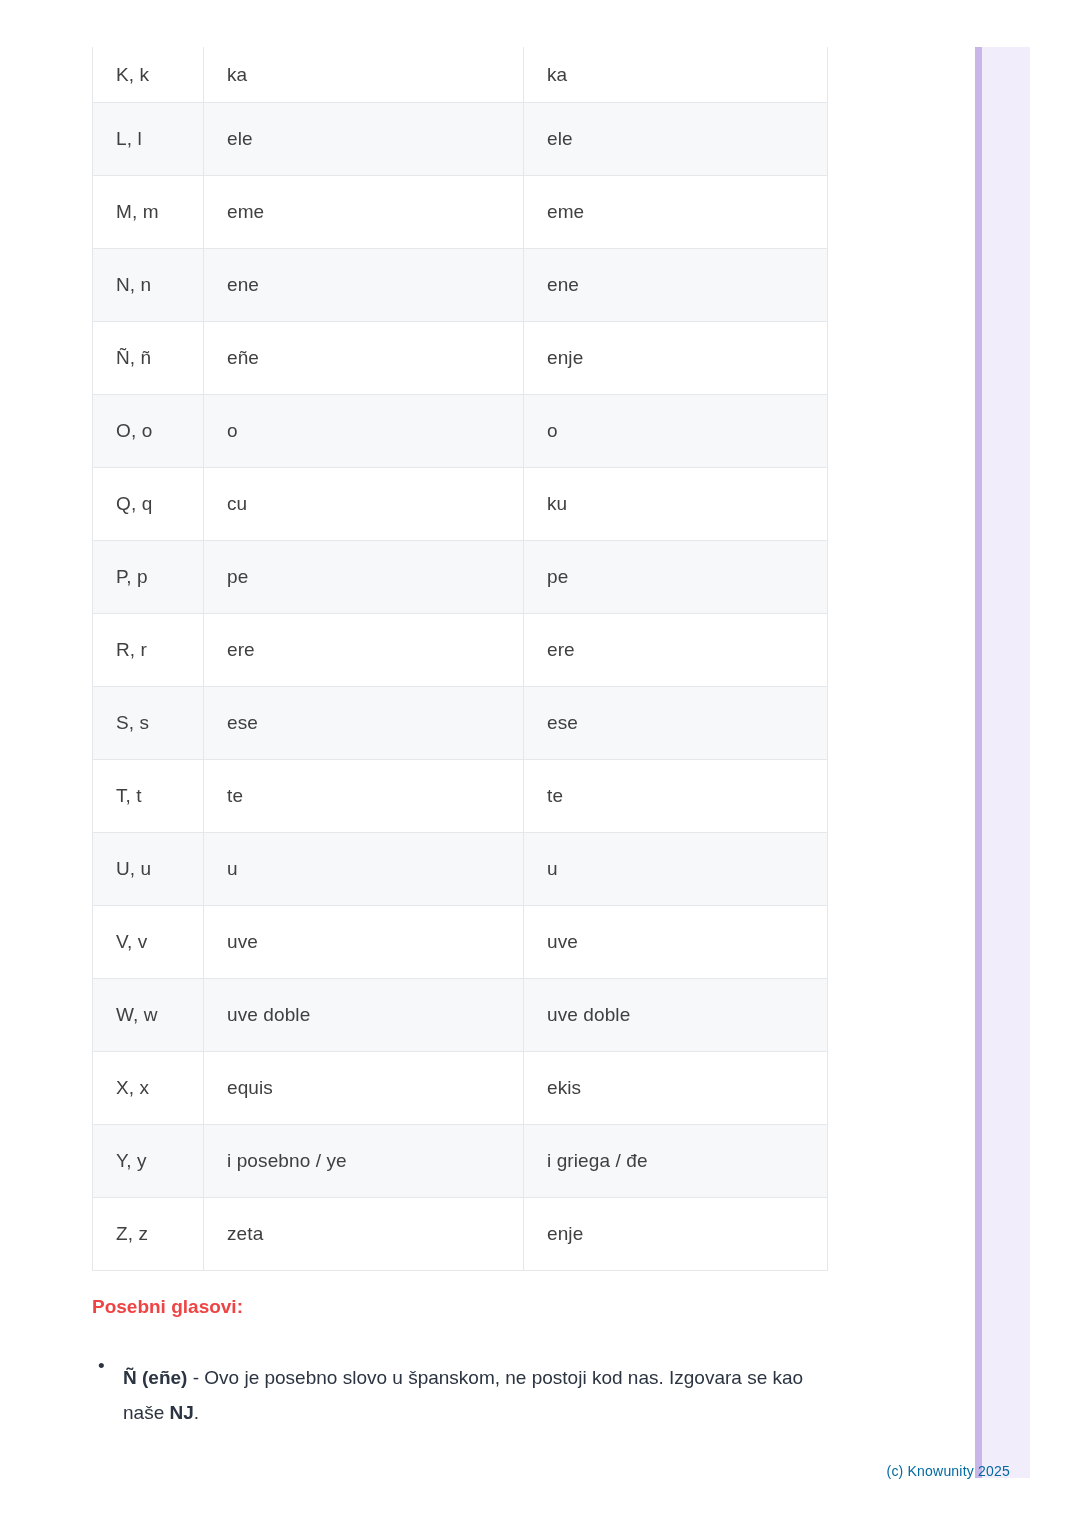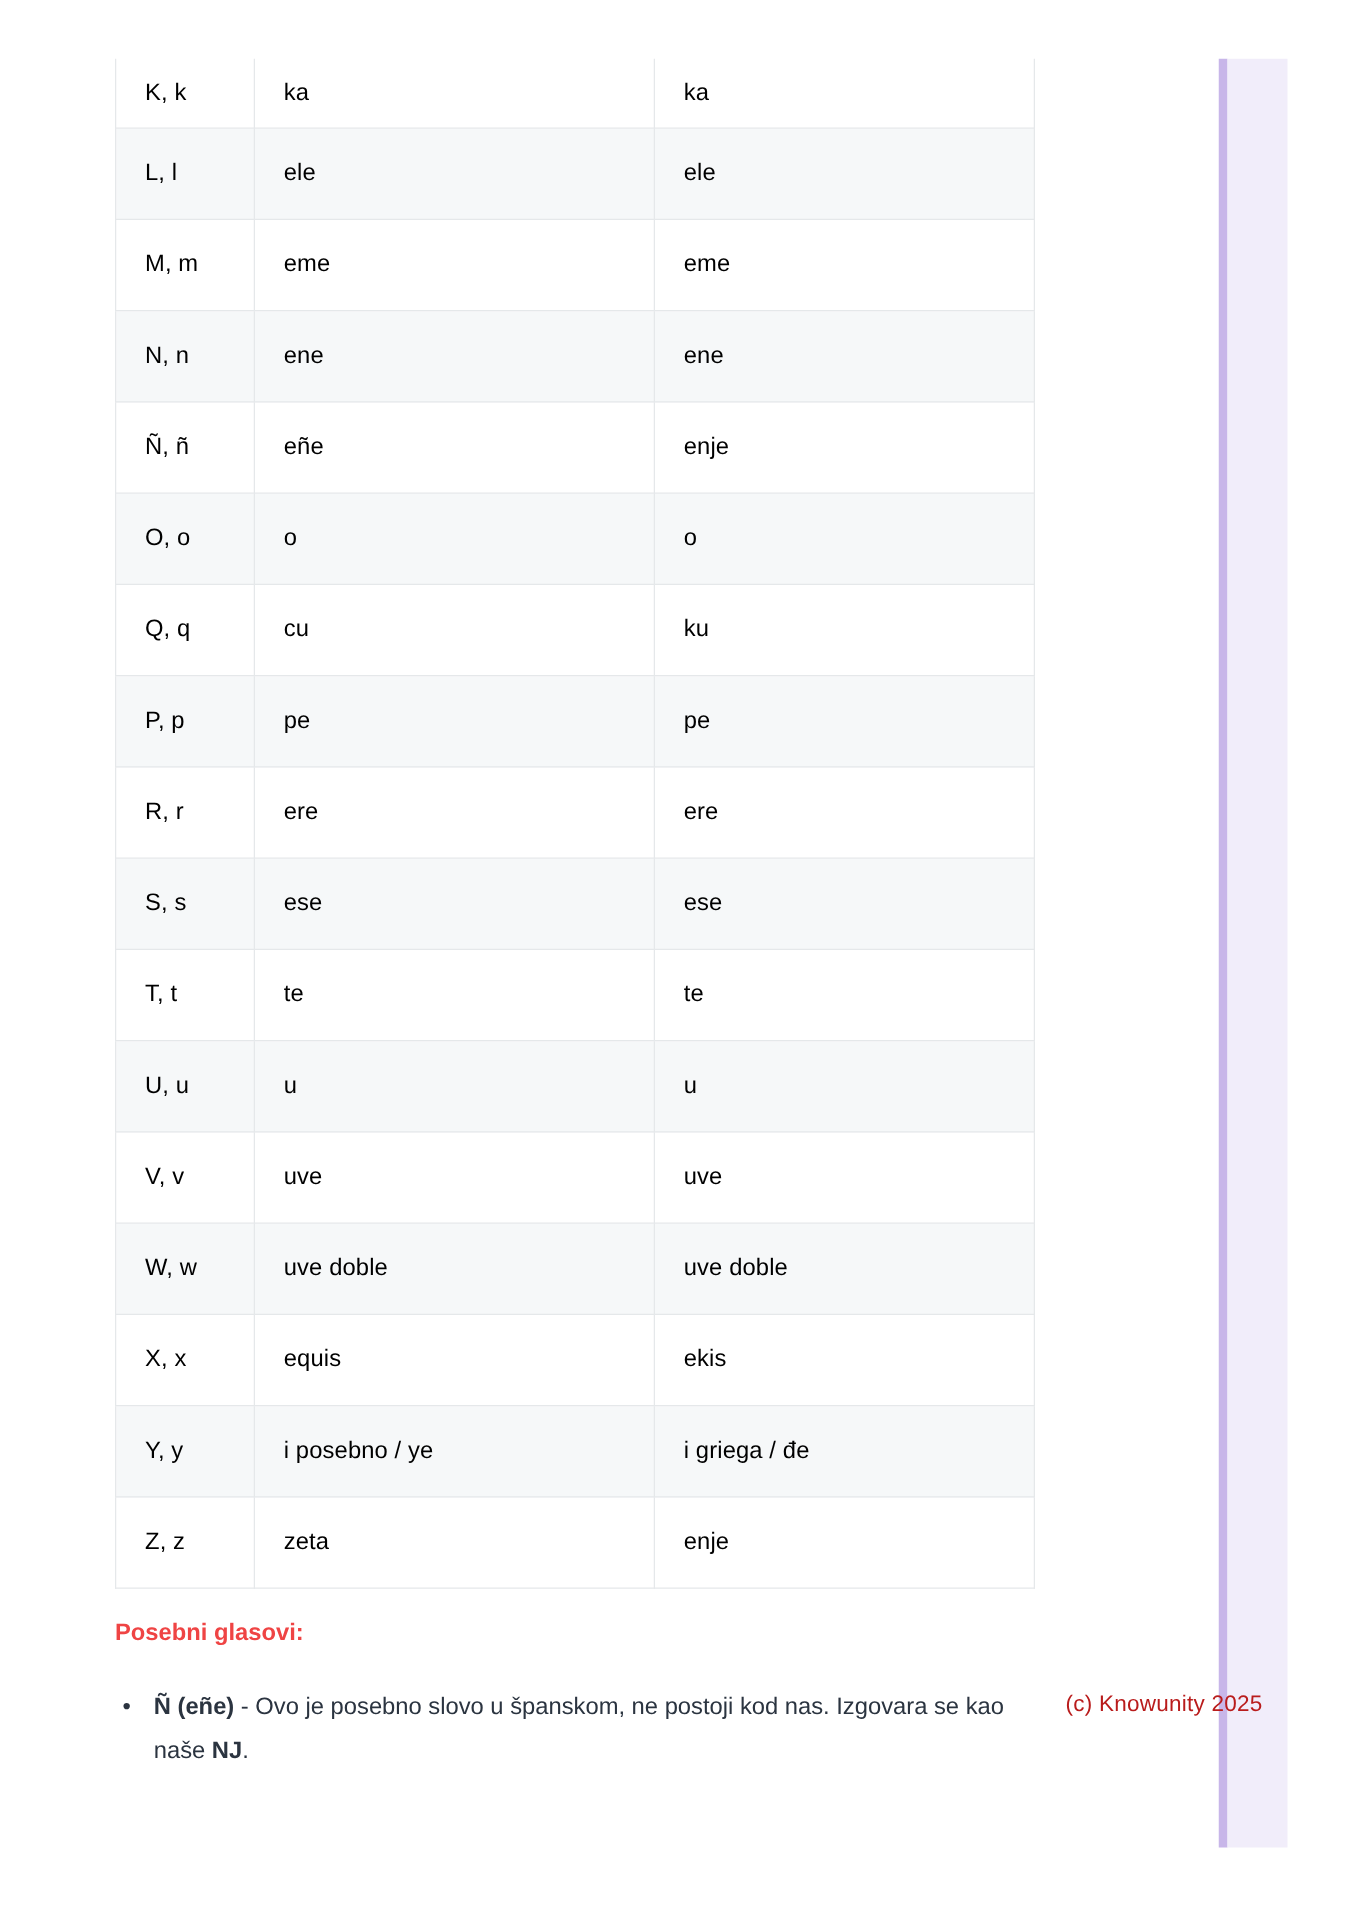--- a/index.html
+++ b/index.html
@@ -24,21 +24,21 @@
     width: 735px;
     border-collapse: collapse;
     table-layout: fixed;
   }
   table.alphabet td {
     border: 1px solid #e5e8ea;
     height: 72px;
     vertical-align: middle;
     padding: 0 0 0 23px;
     font-size: 19px;
-    color: #000000;
+    color: #404040;
     letter-spacing: 0.1px;
   }
   table.alphabet tr.first td {
     height: 55px;
     border-top: none;
   }
   table.alphabet tr:nth-child(even) td {
     background: #f6f8f9;
   }
   table.alphabet tr.bold td {
@@ -67,20 +67,21 @@
   .bullet-item .marker {
     position: absolute;
     left: 6px;
     top: 0;
     font-size: 19px;
     color: #2b3440;
   }
   .bullet-item .bullet-text {
     display: block;
     padding-left: 31px;
+    margin-top: 12px;
   }
   .bullet-item b {
     font-weight: 700;
   }
 
   
   .accent-strip {
     position: absolute;
     left: 975px;
     top: 47px;
@@ -94,23 +95,23 @@
     top: 47px;
     width: 48px;
     height: 1431px;
     background: #f1edfa;
   }
 
   
   .footer-copyright {
     position: absolute;
     right: 70px;
-    top: 1353px;
-    font-size: 18px;
-    color: #b91c1c;
+    top: 1463px;
+    font-size: 14px;
+    color: #0369a1;
     z-index: 2;
     letter-spacing: 0.2px;
   }
 </style>
 </head>
 <body>
 
 <div class="page">
 
   <table class="alphabet">

